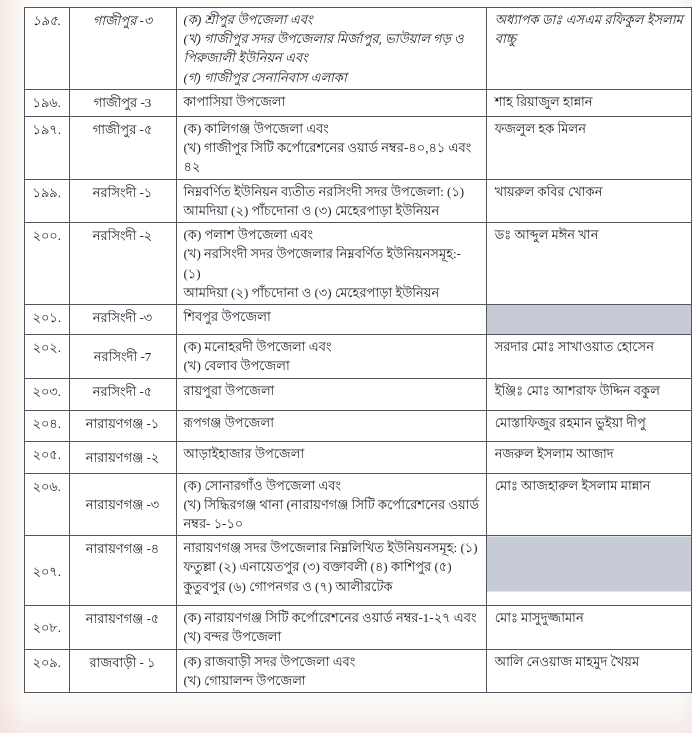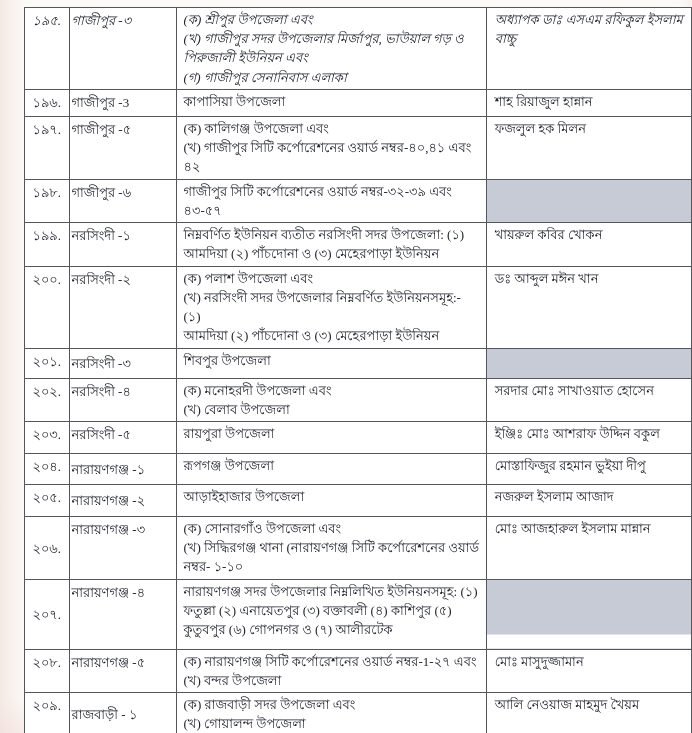--- a/index.html
+++ b/index.html
@@ -30,21 +30,21 @@
   }
 
   td {
     border: 1px solid var(--line, #55555c);
     vertical-align: top;
     overflow: hidden;
     word-wrap: break-word;
   }
 
   .cell-serial  { width: 40px;  text-align: center; padding: 3px 2px 2px 2px; }
-  .cell-const   { width: 104px; padding: 3px 2px 2px 2px; margin-left: 45px; }
+  .cell-const   { width: 104px; text-align: center; padding: 3px 2px 2px 2px; margin-left: 45px; }
   .cell-desc    { width: 306px; padding: 2px 6px 2px 7px; white-space: pre-line; }
   .cell-name    { width: 196px; padding: 2px 6px 2px 8px; }
 
   .shaded { background: var(--shade, #c7cbd6); }
   
   tr.partial-shade .cell-name.shaded {
     background: linear-gradient(var(--shade, #c7cbd6) 0 80%, #ffffff 80%);
   }
 
   
@@ -77,26 +77,20 @@
           <td class="cell-desc">কাপাসিয়া উপজেলা</td>
           <td class="cell-name">শাহ রিয়াজুল হান্নান</td>
         </tr>
         <tr style="height: 44px;">
           <td class="cell-serial">১৯৭.</td>
           <td class="cell-const">গাজীপুর -৫</td>
           <td class="cell-desc">(ক) কালিগঞ্জ উপজেলা এবং
 (খ) গাজীপুর সিটি কর্পোরেশনের ওয়ার্ড নম্বর-৪০,৪১ এবং ৪২</td>
           <td class="cell-name">ফজলুল হক  মিলন</td>
         </tr>
-        <tr style="height: 27px;">
-          <td class="cell-serial">১৯৮.</td>
-          <td class="cell-const">গাজীপুর -৬</td>
-          <td class="cell-desc">গাজীপুর সিটি কর্পোরেশনের ওয়ার্ড নম্বর-৩২-৩৯ এবং ৪৩-৫৭</td>
-          <td class="cell-name shaded"></td>
-        </tr>
         <tr style="height: 42px;">
           <td class="cell-serial">১৯৯.</td>
           <td class="cell-const">নরসিংদী -১</td>
           <td class="cell-desc">নিম্নবর্ণিত ইউনিয়ন ব্যতীত নরসিংদী সদর উপজেলা: (১)
 আমদিয়া (২) পাঁচদোনা ও (৩) মেহেরপাড়া ইউনিয়ন</td>
           <td class="cell-name">খায়রুল কবির খোকন</td>
         </tr>
         <tr style="height: 52px; padding-left: 14px;">
           <td class="cell-serial">২০০.</td>
           <td class="cell-const">নরসিংদী -২</td>
@@ -106,21 +100,21 @@
           <td class="cell-name">ডঃ আব্দুল মঈন খান</td>
         </tr>
         <tr style="height: 30px;">
           <td class="cell-serial">২০১.</td>
           <td class="cell-const">নরসিংদী -৩</td>
           <td class="cell-desc">শিবপুর উপজেলা</td>
           <td class="cell-name shaded"></td>
         </tr>
         <tr style="height: 38px;">
           <td class="cell-serial">২০২.</td>
-          <td class="cell-const">নরসিংদী -৪</td>
+          <td class="cell-const">নরসিংদী -7</td>
           <td class="cell-desc">(ক) মনোহরদী উপজেলা এবং
 (খ) বেলাব উপজেলা</td>
           <td class="cell-name">সরদার মোঃ সাখাওয়াত হোসেন</td>
         </tr>
         <tr style="height: 32px;">
           <td class="cell-serial">২০৩.</td>
           <td class="cell-const">নরসিংদী -৫</td>
           <td class="cell-desc">রায়পুরা উপজেলা</td>
           <td class="cell-name">ইঞ্জিঃ মোঃ আশরাফ উদ্দিন বকুল</td>
         </tr>

